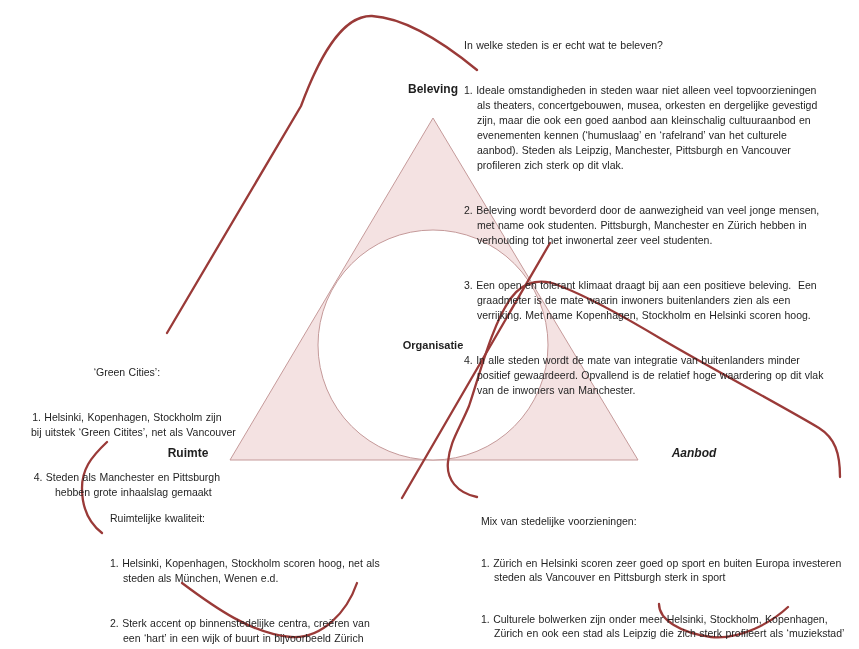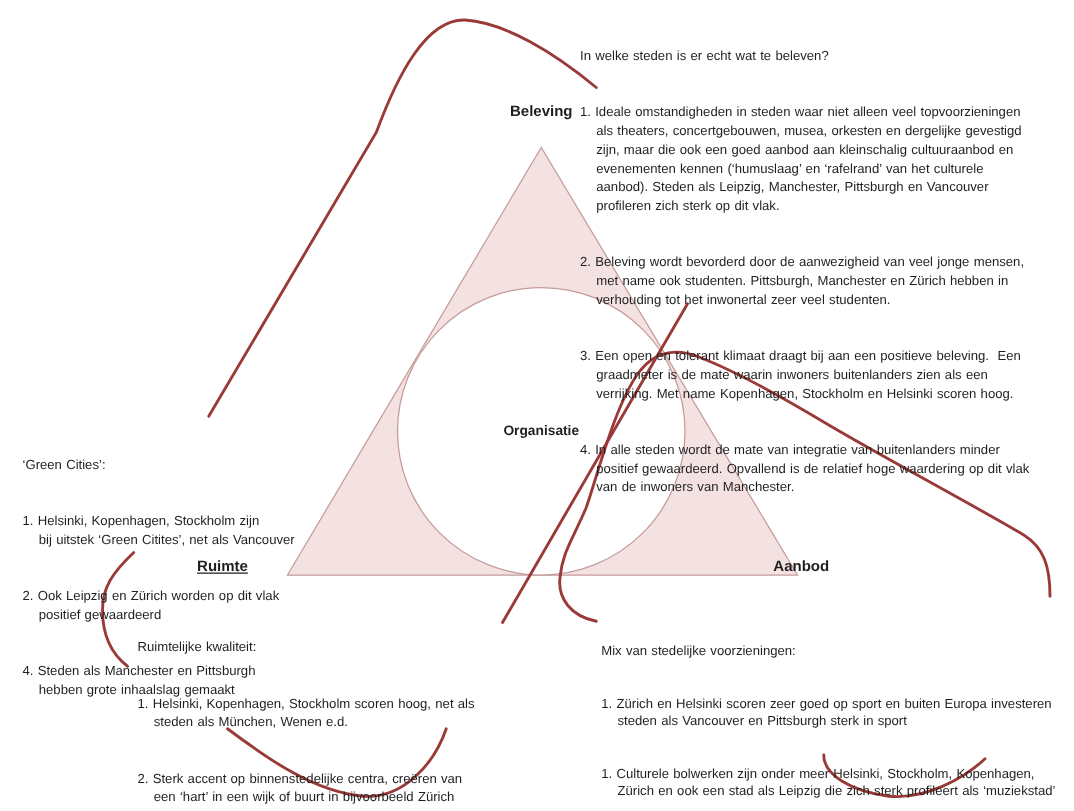--- a/index.html
+++ b/index.html
@@ -31,27 +31,27 @@
   .tri-label {
     position: absolute;
     z-index: 2;
     font-weight: bold;
     font-size: 12px;
     text-align: center;
   }
   #label-organisatie { font-size: 11px; }
 
   #blk-beleving-notes { left: 464px; top: 8px; }
-  #blk-green-cities   { left: 18px;  top: 335px; }
+  #blk-green-cities   { left: 18px;  top: 335px; text-align: center; }
   #blk-ruimte-notes   { left: 110px; top: 481px; }
   #blk-aanbod-notes   { left: 481px; top: 486px; }
 
   #label-beleving     { left: 383px; top: 82px;  width: 100px; }
-  #label-ruimte       { left: 128px; top: 446px; width: 100px; text-decoration: underline; }
-  #label-aanbod       { left: 591px; top: 446px; width: 100px; }
+  #label-ruimte       { left: 138px; top: 446px; width: 100px; }
+  #label-aanbod       { left: 644px; top: 446px; width: 100px; font-style: italic; }
   #label-organisatie  { left: 363px; top: 339px; width: 140px; }
 </style>
 </head>
 <body>
 
 <div class="canvas" style="--line_red: #9a3a38; --shape_fill: #f4e2e2; --shape_stroke: #c59a9a; --text: #1f1f1f;">
 
   <svg class="diagram" width="859" height="649" viewBox="0 0 859 649">
     <polygon class="tri" points="433,118 230,460 638,460"></polygon>
     <circle class="circ" cx="433" cy="345" r="115"></circle>
@@ -85,22 +85,20 @@
 verrijking. Met name Kopenhagen, Stockholm en Helsinki scoren hoog.</div>
     <div class="item">4. In alle steden wordt de mate van integratie van buitenlanders minder
 positief gewaardeerd. Opvallend is de relatief hoge waardering op dit vlak
 van de inwoners van Manchester.</div>
   </div>
 
   <div class="block" id="blk-green-cities">
     <div class="title">‘Green Cities’:</div>
     <div class="item">1. Helsinki, Kopenhagen, Stockholm zijn
 bij uitstek ‘Green Citites’, net als Vancouver</div>
-    <div class="item">2. Ook Leipzig en Zürich worden op dit vlak
-positief gewaardeerd</div>
     <div class="item">4. Steden als Manchester en Pittsburgh
 hebben grote inhaalslag gemaakt</div>
   </div>
 
   <div class="block" id="blk-ruimte-notes">
     <div class="title">Ruimtelijke kwaliteit:</div>
     <div class="item">1. Helsinki, Kopenhagen, Stockholm scoren hoog, net als
 steden als München, Wenen e.d.</div>
     <div class="item">2. Sterk accent op binnenstedelijke centra, creëren van
 een ‘hart’ in een wijk of buurt in bijvoorbeeld Zürich</div>

